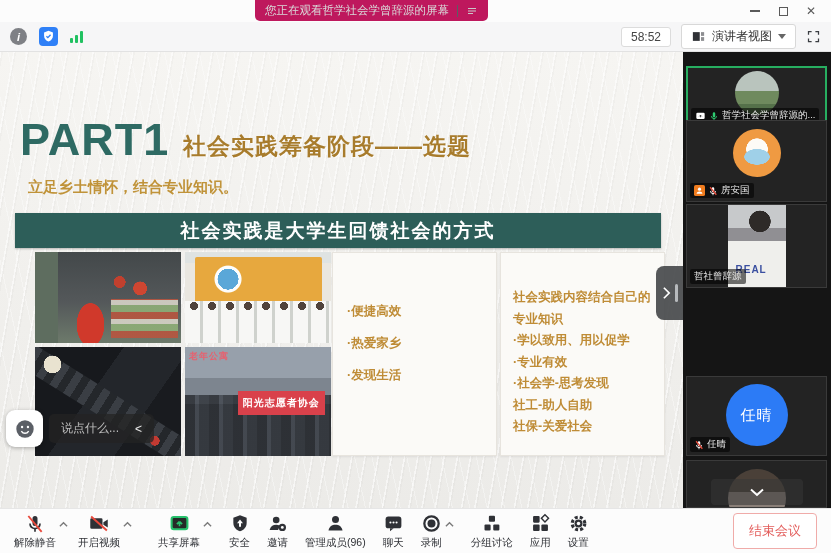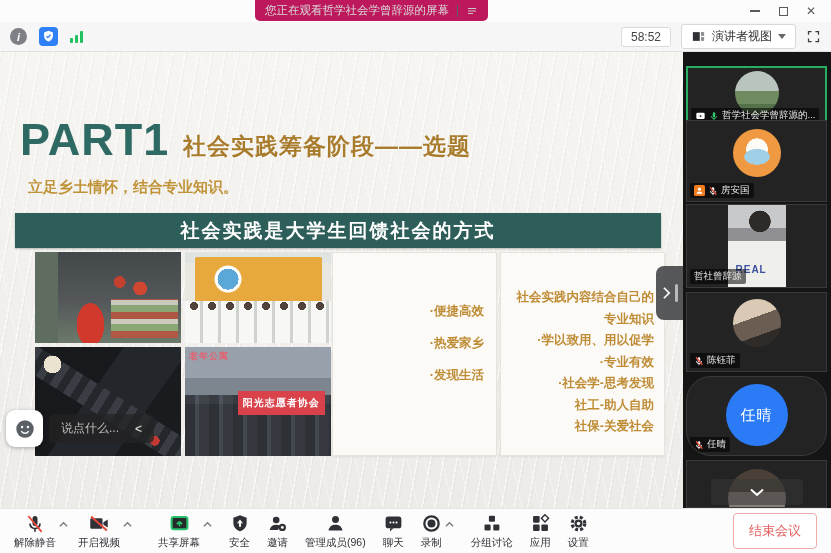--- a/index.html
+++ b/index.html
@@ -38,21 +38,21 @@
 
   
   .main { display:flex; height:456px; }
 
   
   .slide { position:relative; width:683px; height:456px; overflow:hidden;
     background-color:#f2f1ee;
     background-image:
       repeating-linear-gradient(100deg, rgba(255,255,255,.55) 0 1.5px, rgba(0,0,0,.018) 1.5px 3px, transparent 3px 13px),
       repeating-linear-gradient(78deg, rgba(255,255,255,.35) 0 1px, transparent 1px 17px),
-      linear-gradient(180deg,#f6f5f2,#ecebe8); text-align: right; }
+      linear-gradient(180deg,#f6f5f2,#ecebe8); }
   .part-label { position:absolute; left:20px; top:62px; font-size:45px; font-weight:bold;
     color:#2e6a63; letter-spacing:1px; }
   .slide-title { position:absolute; left:183px; top:79px; font-size:23px; font-weight:bold;
     color:#a87c2c; letter-spacing:1px; text-shadow:1px 1px 0 rgba(255,255,255,.6); }
   .slide-subtitle { position:absolute; left:28px; top:126px; font-size:15px; font-weight:bold; color:#c09339; }
   .slide-banner { position:absolute; left:15px; top:161px; width:646px; height:35px; background:#2d5e59;
     color:#fff; font-size:19px; font-weight:bold; letter-spacing:2px;
     display:flex; align-items:center; justify-content:center; box-shadow:0 1px 2px rgba(0,0,0,.25); }
 
   .photo-grid { position:absolute; left:35px; top:200px; width:249px; height:204px;
@@ -109,21 +109,21 @@
     justify-content:center; gap:4px; cursor:pointer; z-index:4; }
   .expand-bar { width:3px; height:18px; background:#b7babd; border-radius:2px; }
 
   
   .sidebar { position:relative; width:148px; height:456px; background:#151515; overflow:hidden; }
   .tile { position:absolute; left:3px; width:141px; background:#232323; border:1px solid #3a3a3a; overflow:hidden; }
   .t1 { top:2px;  height:62px; border:2px solid #27ae60;margin-top:12px; }
   .t2 { top:68px; height:82px; }
   .t3 { top:152px; height:84px; }
   .t4 { top:240px; height:80px; }
-  .t5 { top:324px; height:80px;border-radius:25px; }
+  .t5 { top:324px; height:80px; }
   .t6 { top:408px; height:48px; }
   .avatar { position:absolute; left:50%; transform:translateX(-50%); border-radius:50%; }
   .av1 { top:3px; width:44px; height:44px;
     background:linear-gradient(180deg,#b9c4bd 0 45%, #6f8a5e 45% 75%, #55714a 75%); }
   .av2 { top:8px; width:48px; height:48px;
     background-image:radial-gradient(ellipse 13px 8px at 50% 58%, #9fd0e8 96%, transparent),
       radial-gradient(circle 11px at 50% 42%, #fdfbf6 96%, transparent),
       linear-gradient(#ef9a42,#ef9a42); }
   .av4 { top:6px; width:48px; height:48px;
     background:linear-gradient(160deg,#d9c9b5 0 40%, #6b5d52 40% 70%, #2f2b28 70%); }
@@ -300,30 +300,20 @@
 
     <div class="tile t3">
       <div class="video-rect">
         <span class="shirt-text">REAL</span>
       </div>
       <div class="tag">
         <span class="nm">哲社曾辞源</span>
       </div>
     </div>
 
-    <div class="tile t4">
-      <div class="avatar av4"></div>
-      <div class="tag">
-        <svg width="10" height="10" viewBox="0 0 24 24">
-          <path fill="#fff" d="M12 15a3 3 0 0 0 3-3V6a3 3 0 0 0-6 0v6a3 3 0 0 0 3 3zm5-3a5 5 0 0 1-10 0H5a7 7 0 0 0 6 6.9V22h2v-3.1A7 7 0 0 0 19 12h-2z"></path>
-          <line x1="5" y1="3" x2="20" y2="21" stroke="#e84d3d" stroke-width="3"></line>
-        </svg>
-        <span class="nm">陈钰菲</span>
-      </div>
-    </div>
 
     <div class="tile t5">
       <div class="avatar av5">任晴</div>
       <div class="tag">
         <svg width="10" height="10" viewBox="0 0 24 24">
           <path fill="#fff" d="M12 15a3 3 0 0 0 3-3V6a3 3 0 0 0-6 0v6a3 3 0 0 0 3 3zm5-3a5 5 0 0 1-10 0H5a7 7 0 0 0 6 6.9V22h2v-3.1A7 7 0 0 0 19 12h-2z"></path>
           <line x1="5" y1="3" x2="20" y2="21" stroke="#e84d3d" stroke-width="3"></line>
         </svg>
         <span class="nm">任晴</span>
       </div>

